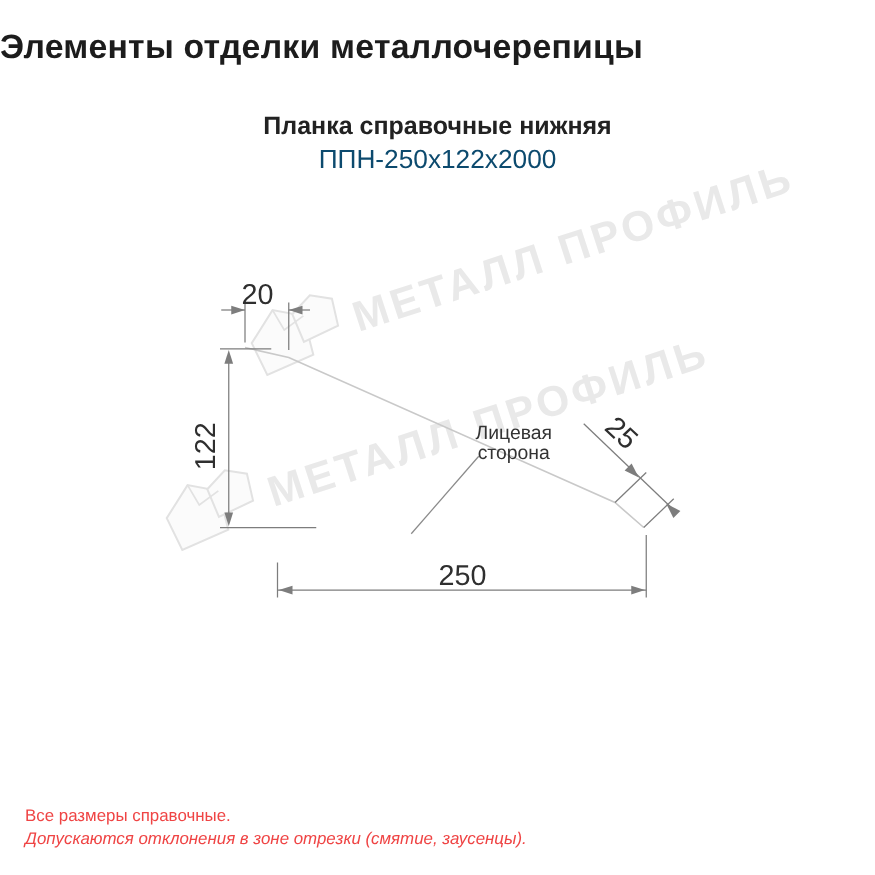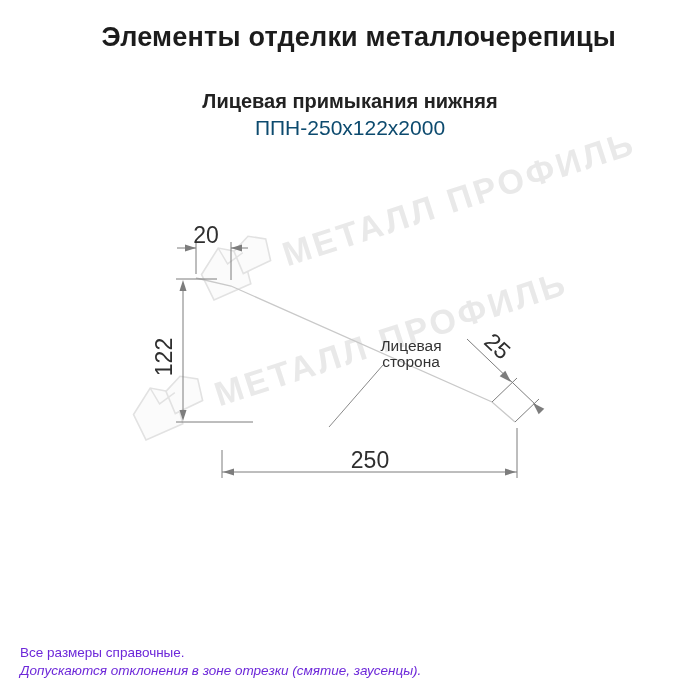--- a/index.html
+++ b/index.html
@@ -1,41 +1,41 @@
 <!DOCTYPE html>
 <html><head>
 <meta charset="utf-8">
 <style>
   html,body{margin:0;padding:0;background:#fff;}
   .page{position:relative;width:700px;height:700px;background:#ffffff;overflow:hidden;
         font-family:"Liberation Sans","DejaVu Sans",sans-serif;color:#222;}
-  .title{position:absolute;top:22px;left:0;width:616px;text-align:right;
+  .title{position:absolute;top:22px;left:0;width:616px;text-align:left;
          font-size:27px;font-weight:700;letter-spacing:0.2px;color:#1c1c1c;}
   .subtitle{position:absolute;top:90px;left:0;width:700px;text-align:center;
             font-size:20px;font-weight:700;color:#222;}
   .model{position:absolute;top:116px;left:0;width:700px;text-align:center;
          font-size:21px;font-weight:400;color:#0c4a6e;}
   .watermark{position:absolute;display:flex;align-items:center;gap:6px;
              transform-origin:left center;z-index:1;pointer-events:none;}
   .wm-upper{left:198px;top:252px;transform:rotate(-18deg);}
   .wm-lower{left:130px;top:392px;transform:rotate(-18deg);}
   .wm-text{font-size:34px;font-weight:700;color:#e9e9e9;letter-spacing:3px;white-space:nowrap;}
   .overlay{position:absolute;left:0;top:0;z-index:2;}
   .dim-text{font-size:23px;fill:#2f2f2f;font-family:"Liberation Sans","DejaVu Sans",sans-serif;}
   .lbl-text{font-size:15.5px;fill:#333;font-family:"Liberation Sans","DejaVu Sans",sans-serif;}
-  .footer{position:absolute;left:20px;font-size:13.5px;color:#6d28d9;}
+  .footer{position:absolute;left:20px;font-size:13.5px;color:#ef4444;}
   .f1{top:645px;} .f2{top:663px;font-style:italic;}
 </style>
 </head>
 <body>
 
 <div class="page">
 
   <div class="title">Элементы отделки металлочерепицы</div>
-  <div class="subtitle">Лицевая примыкания нижняя</div>
+  <div class="subtitle">Планка справочные нижняя</div>
   <div class="model">ППН-250x122x2000</div>
 
   <div class="watermark wm-upper">
     <span>
       <svg width="84" height="58" viewBox="0 0 84 58">
         <path d="M6,24 L30,4 L52,16 L50,48 L10,52 Z" fill="#fbfbfb" stroke="#e2e2e2" stroke-width="1.6"></path>
         <path d="M44,12 L62,2 L78,10 L76,32 L46,36 Z" fill="#fbfbfb" stroke="#e2e2e2" stroke-width="1.6"></path>
         <path d="M30,4 L34,22 L52,16" fill="none" stroke="#e2e2e2" stroke-width="1.4"></path>
       </svg>
     </span>

